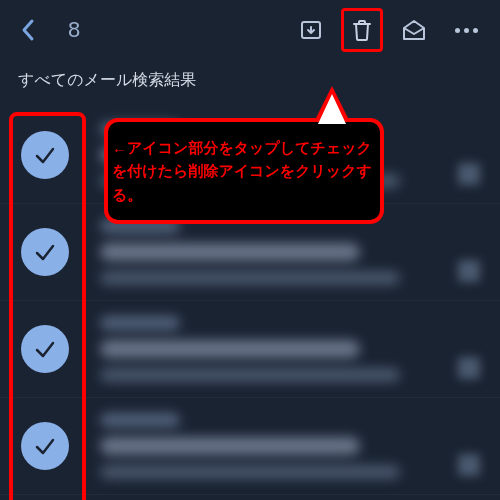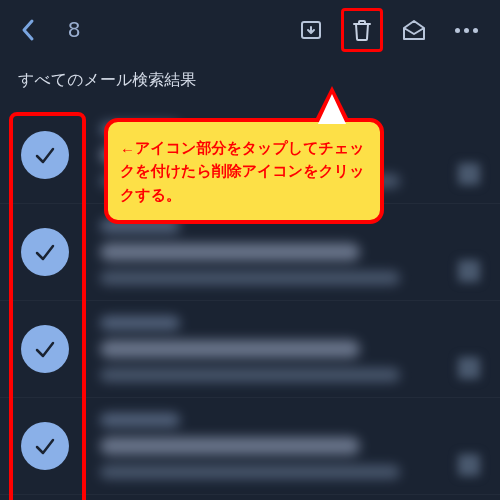--- a/index.html
+++ b/index.html
@@ -84,24 +84,24 @@
     top: 112px;
     width: 77px;
     height: 400px;
     pointer-events: none;
   }
   .callout {
     position: absolute;
     top: 118px;
     left: 104px;
     width: 280px;
-    background: #fde047;
+    background: #000000;
     border: 4px solid #ff0000;
     border-radius: 14px;
-    padding: 14px 12px;
+    padding: 14px 4px;
     color: #ff0000;
     font-size: 15px;
     font-weight: 700;
     line-height: 1.55;
     z-index: 10;
   }
   .callout::before {
     content: "";
     position: absolute;
     top: -36px;

